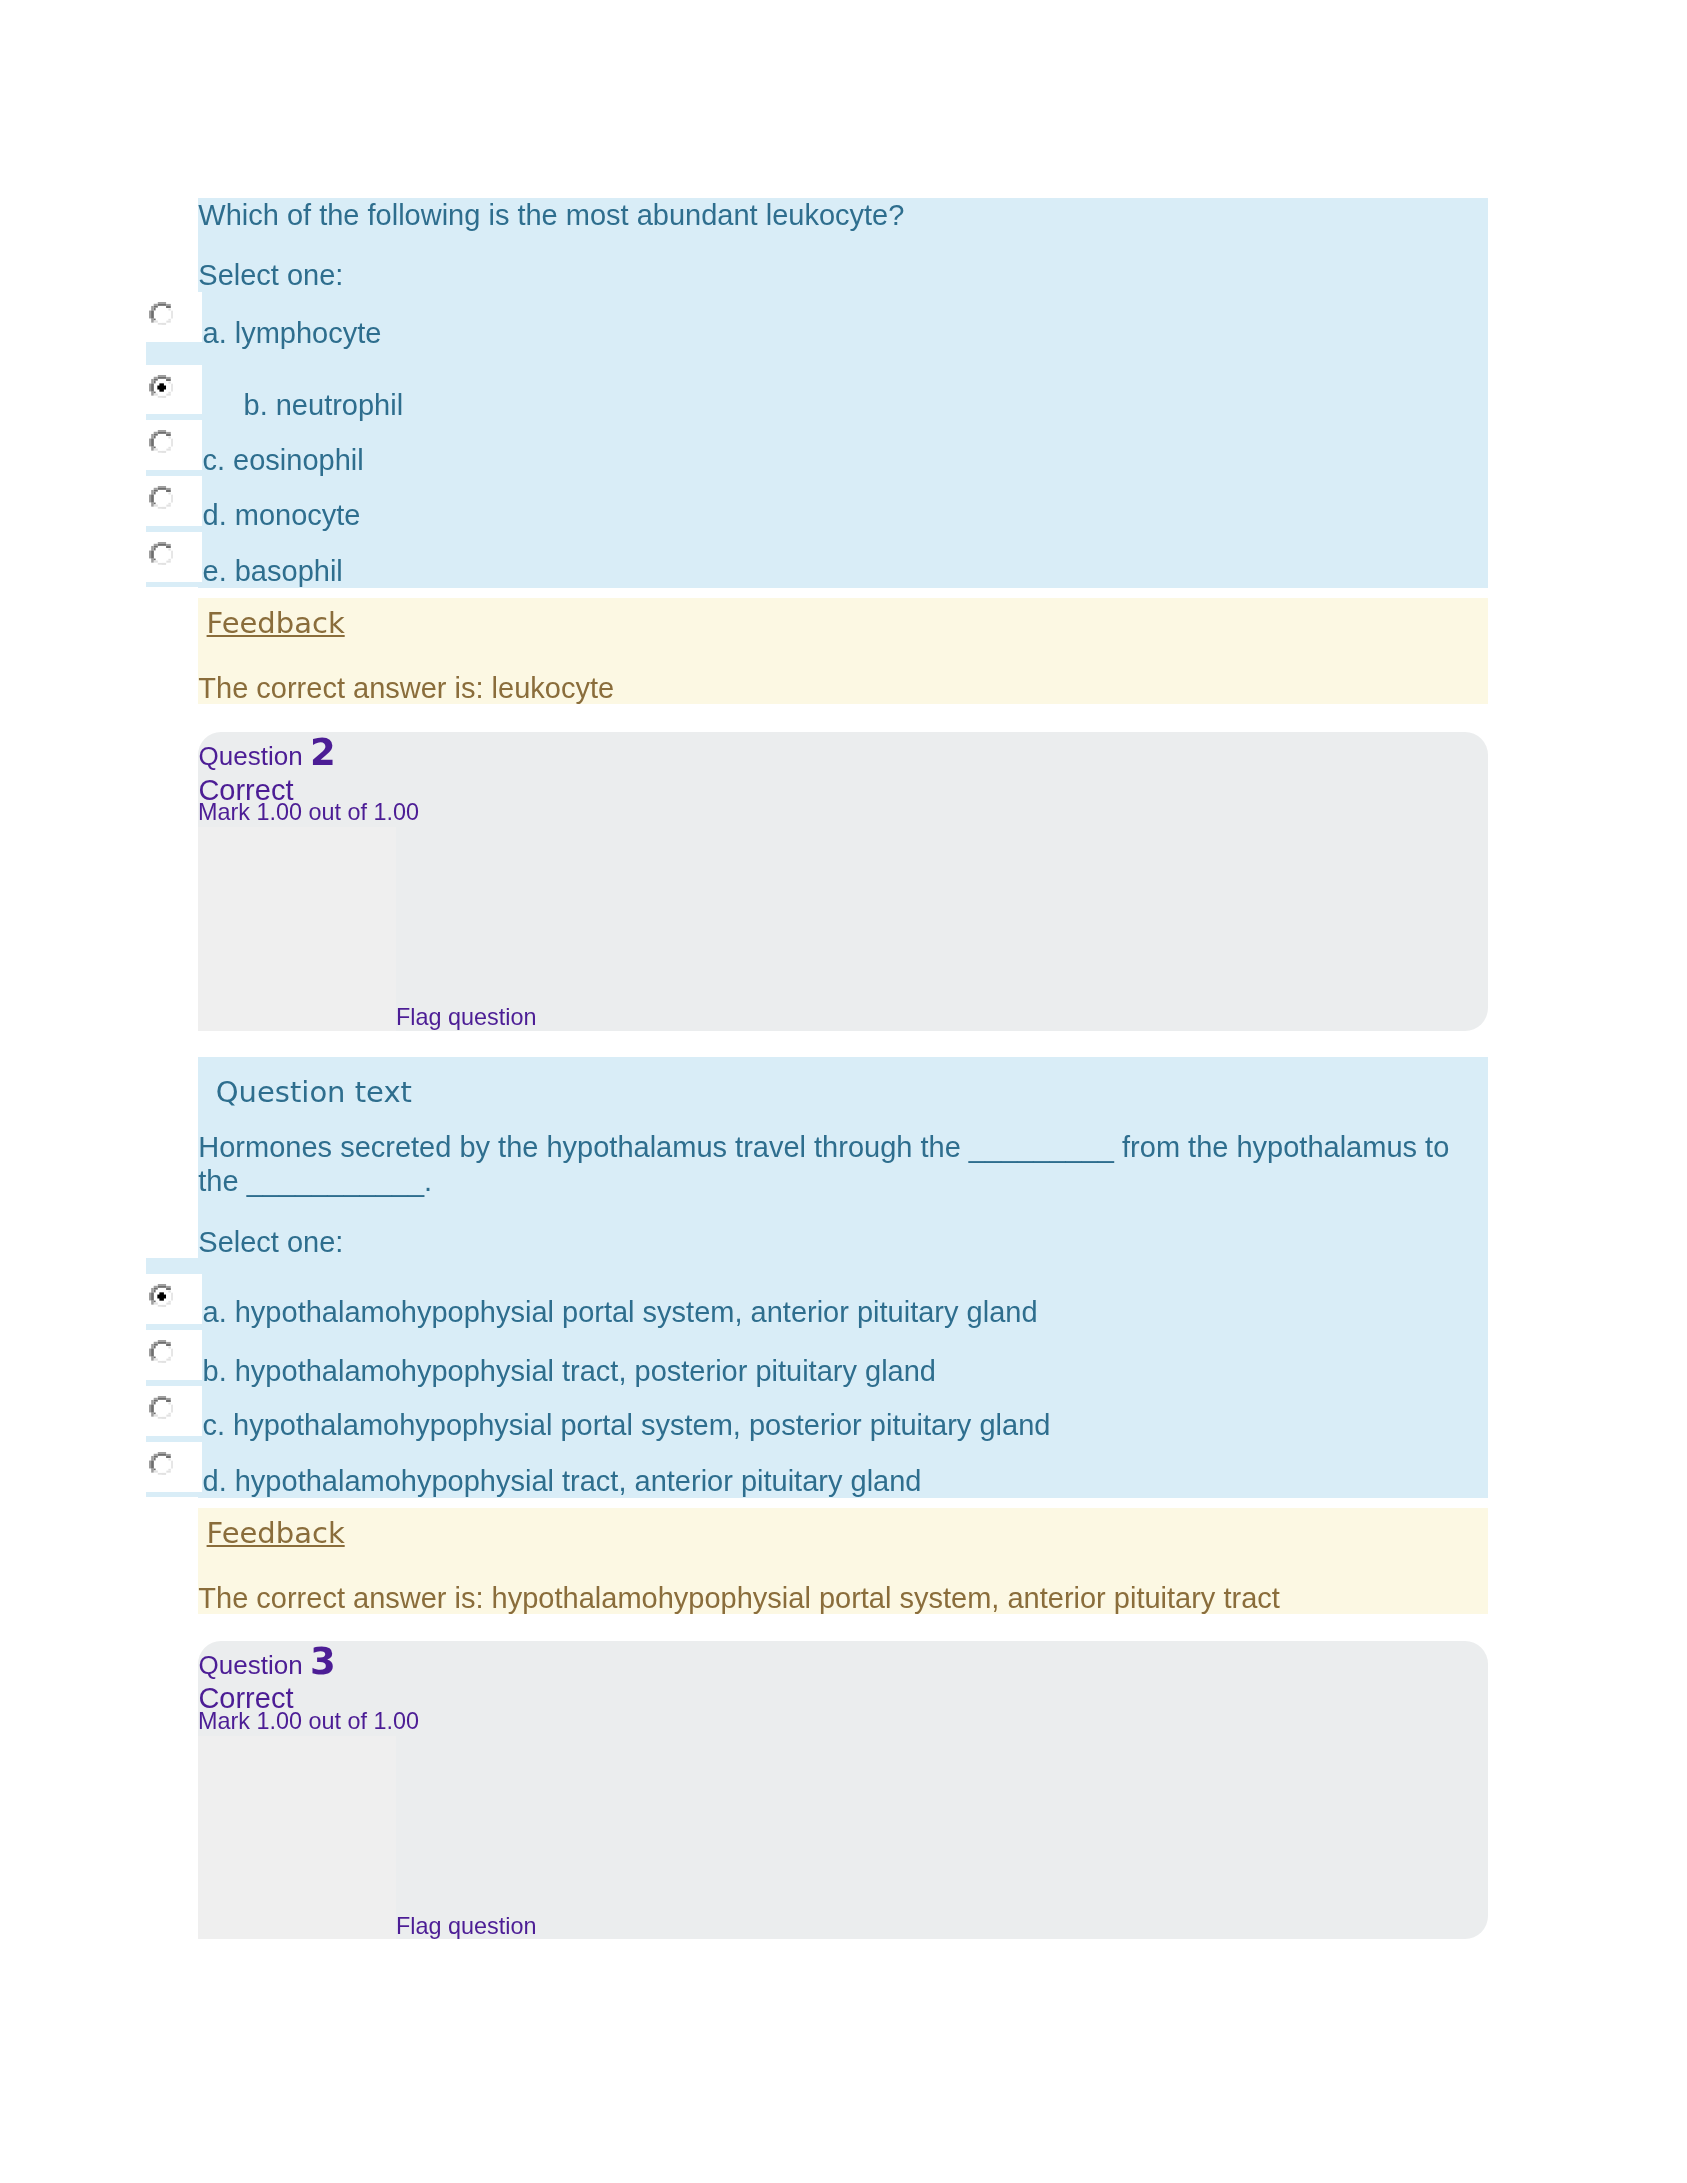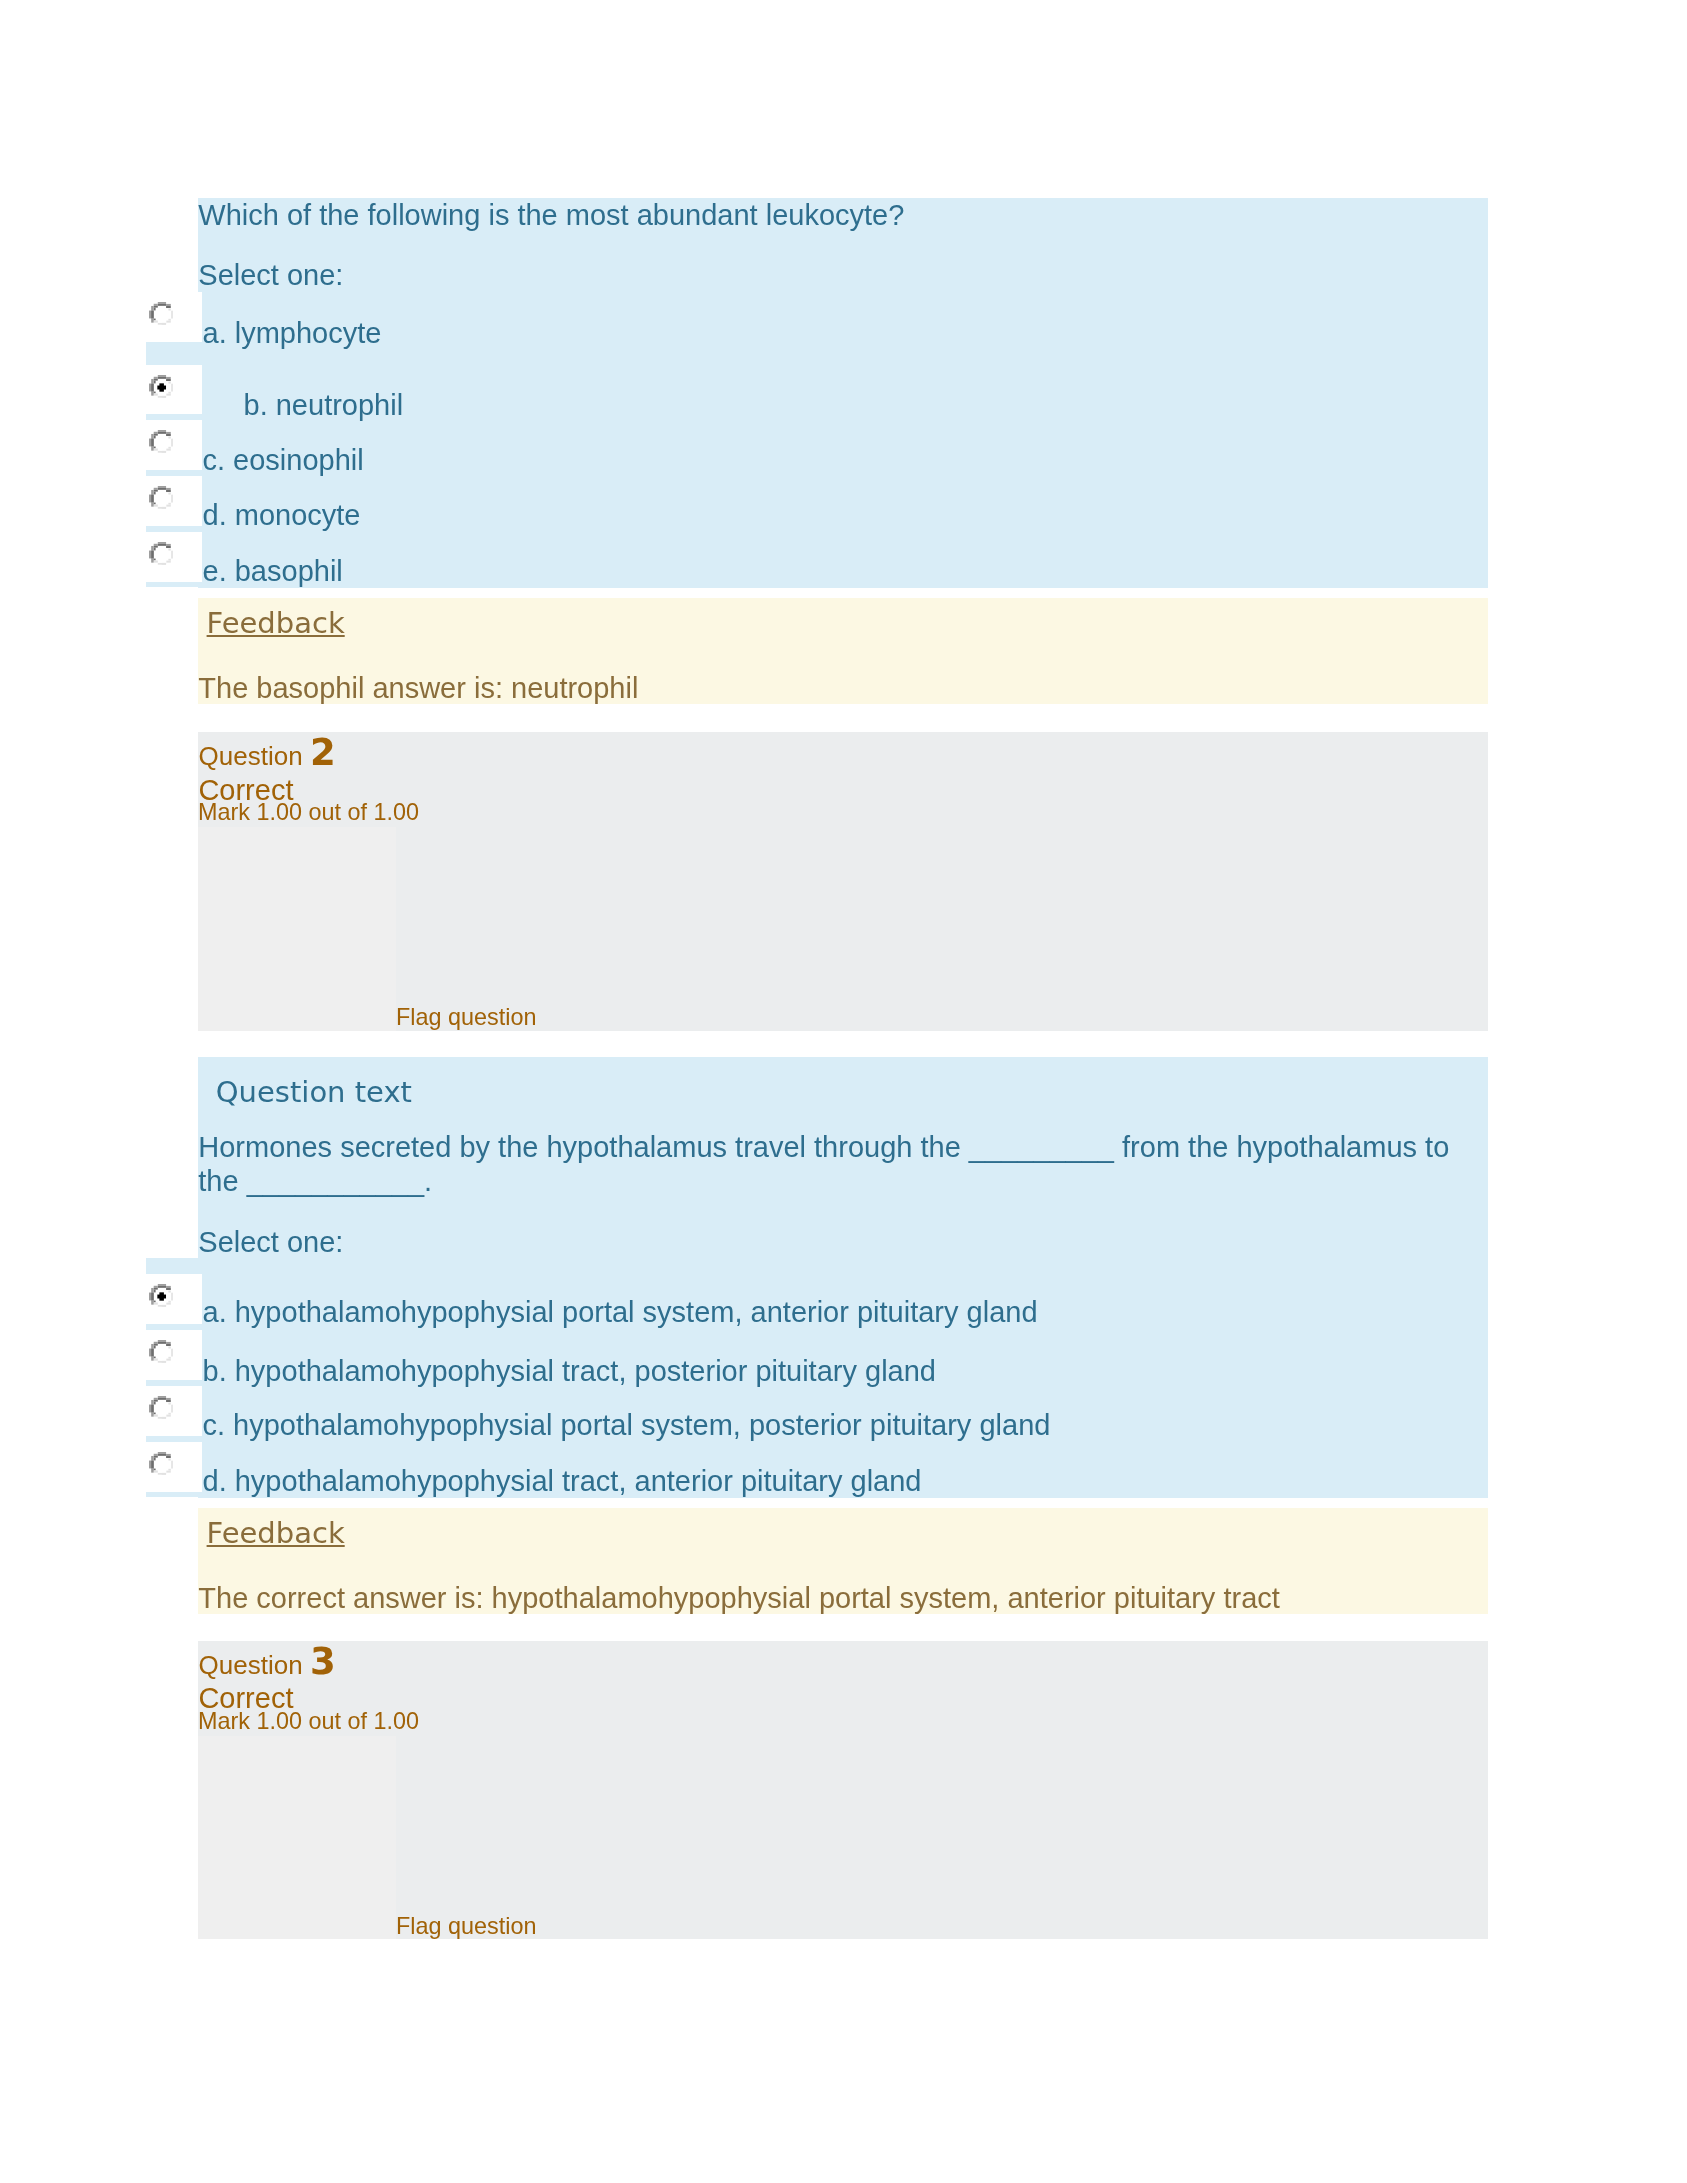--- a/index.html
+++ b/index.html
@@ -7,21 +7,21 @@
   body{width:1687px;height:2183px;position:relative;overflow:hidden;
        font-family:"Liberation Sans",sans-serif;font-size:29px;color:#000;}
   #root{position:absolute;left:0;top:0;width:1687px;height:2183px;}
 
   .qblock{position:absolute;left:0;top:0;width:1687px;}
 
   .panel{position:absolute;left:198px;width:1290px;box-sizing:border-box;text-align:center;}
   .qheading,.qpara,.prompt,.anslabel,.fbheading,.fbtext,.qno,.state,.grade,.flag{transform:translateZ(0);}
   .formulation{background:#d9edf7;color:#2e6e8e;}
   .outcome{background:#fcf8e3;color:#8a6d3b;}
-  .info{background:#ebedee;color:#a16207;}
+  .info{background:#ebedee;color:#4c1d95;border-radius:23px;}
   .info-left{position:absolute;left:0;width:198px;background:#efefef;}
 
   .qheading{position:absolute;left:0.8px;font-family:"DejaVu Sans",sans-serif;
             font-size:29px;font-weight:normal;line-height:1;margin:17px;white-space:nowrap;}
   .qpara{position:absolute;left:0.3px;font-size:29px;line-height:33px;margin:0;white-space:pre;}
   .prompt{position:absolute;left:0.3px;font-size:29px;line-height:1;margin:0;}
 
   .answers{position:absolute;left:-52px;width:1342px;background:#d9edf7;}
   .ansrow{position:absolute;background:#ffffff;left:-52px;width:56px;}
   .anslabel{position:absolute;left:4.5px;font-size:29px;line-height:1;white-space:nowrap;}
@@ -175,21 +175,21 @@
               <rect x="33.5" y="13.1" width="2.5" height="11.9" fill="#e2e2e2"></rect>
               <rect x="29.3" y="25.4" width="3.6" height="2.7" fill="#e2e2e2"></rect>
               <rect x="26.2" y="28.1" width="6.7" height="3.1" fill="#e2e2e2"></rect>
             </svg>
           </span>
         </div>
         <label class="anslabel" style="top: 359px;">e. basophil</label>
       </div>
       <div class="panel outcome" style="top: 598px; height: 106px;">
         <h4 class="fbheading" style="top: 3px;">Feedback</h4>
-        <div class="fbtext" style="top: 76px;">The basophil answer is: neutrophil</div>
+        <div class="fbtext" style="top: 76px;">The correct answer is: leukocyte</div>
       </div>
     </div>
     <div class="qblock">
       <div class="panel info" style="top: 732px; height: 299px;">
         <div class="info-left" style="top: 95px; height: 204px;"></div>
         <div class="qno" style="top: 8.2px;"><span>Question </span><span class="num">2</span></div>
         <div class="state" style="top: 44px;">Correct</div>
         <div class="grade" style="top: 69px;">Mark 1.00 out of 1.00</div>
         <div class="flag" style="top: 274px;">Flag question</div>
       </div>

